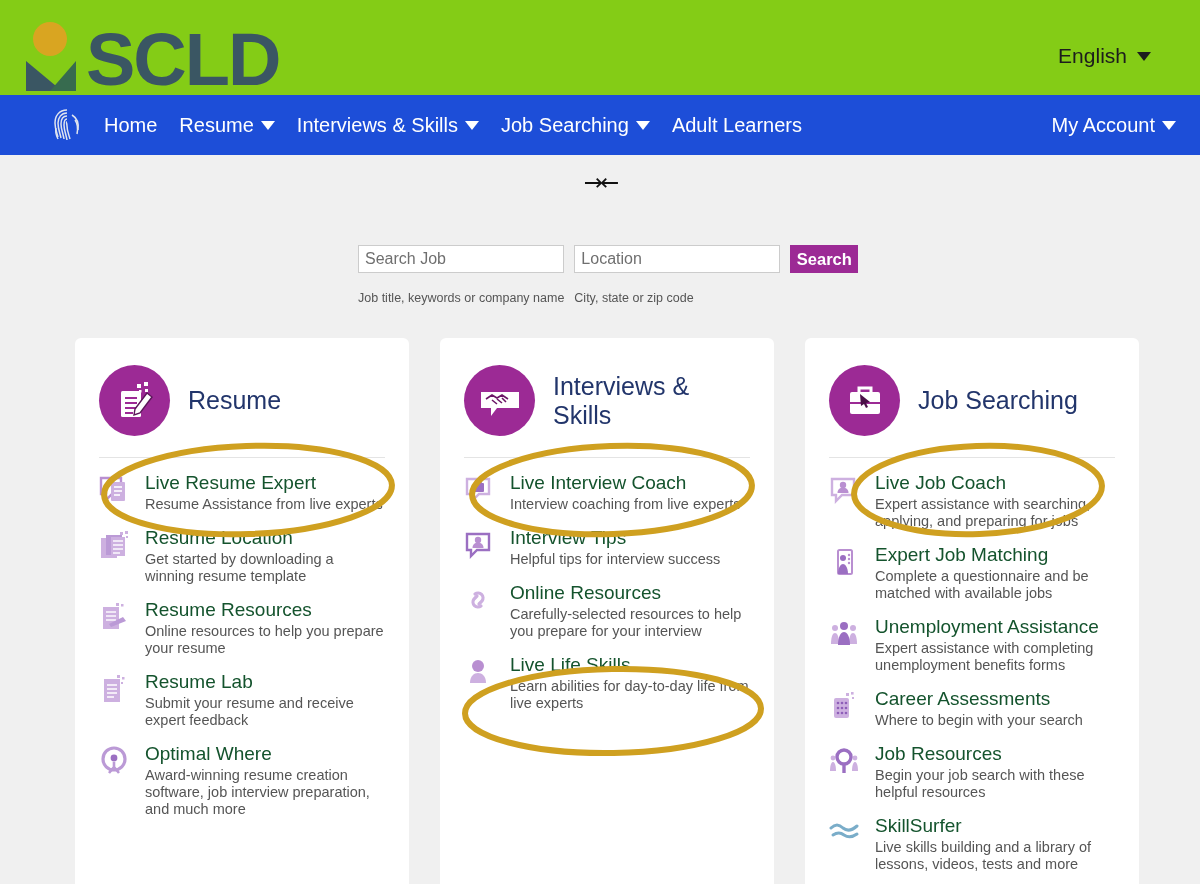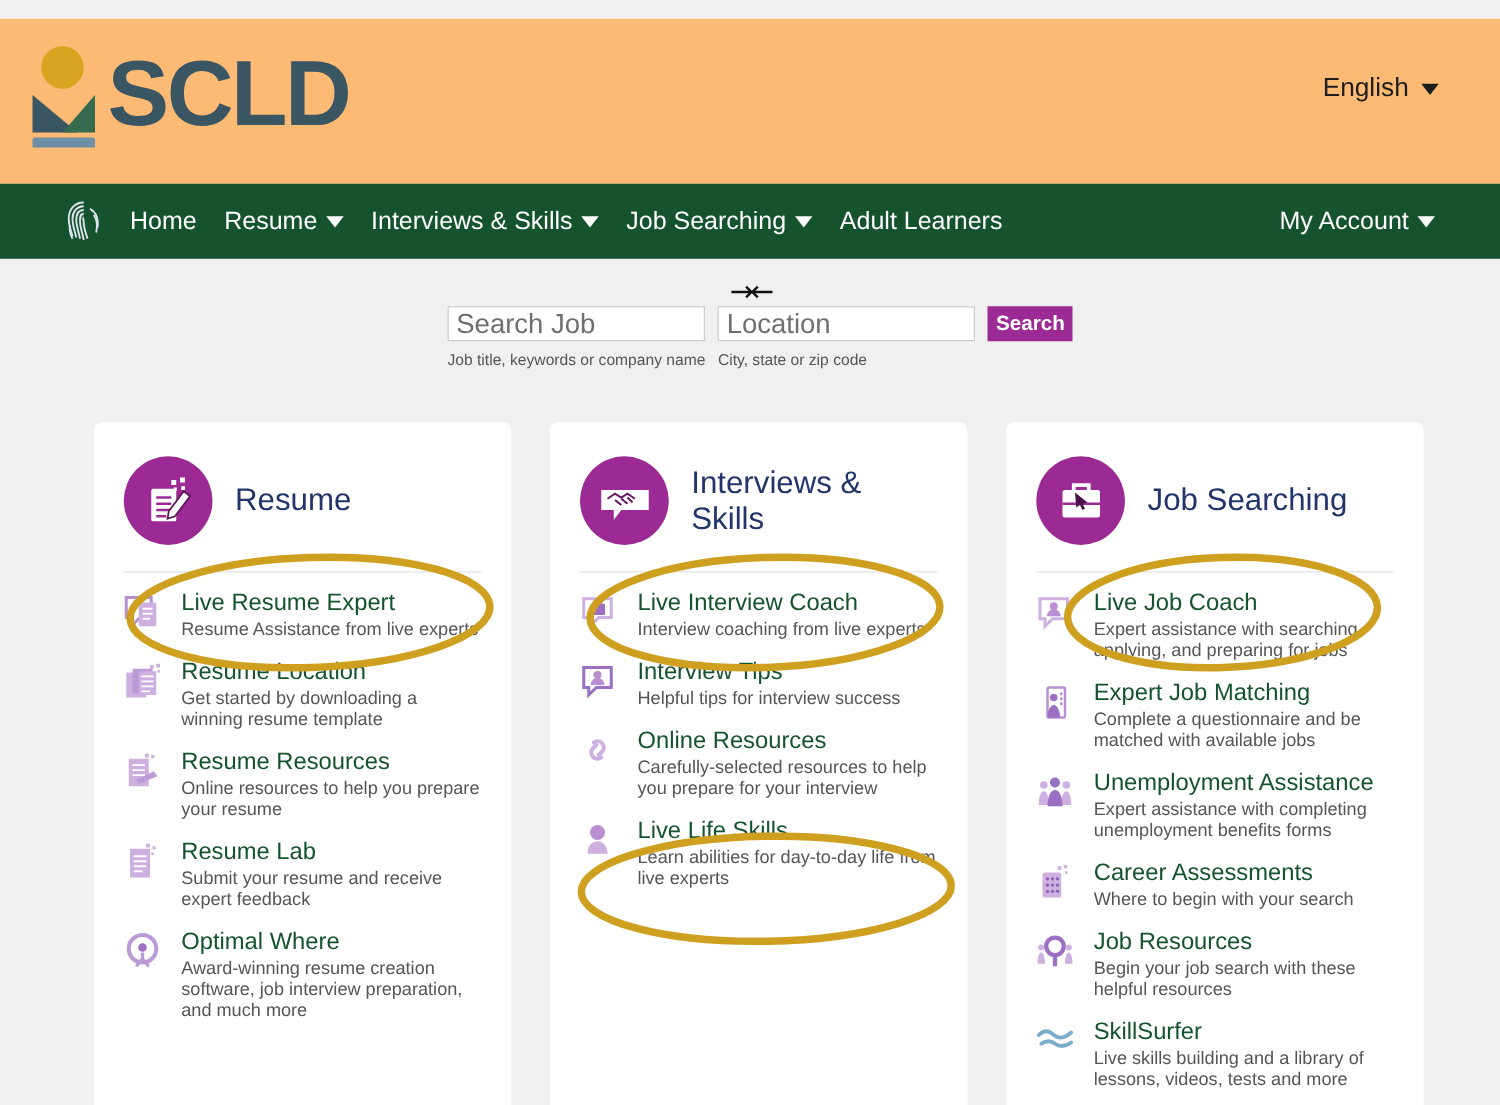--- a/index.html
+++ b/index.html
@@ -7,21 +7,21 @@
   body {
     width:1200px; height:884px;
     background:#f0f0f0;
     font-family:"Liberation Sans", sans-serif;
     overflow:hidden;
     position:relative;
   }
 
   
   .topbar {
-    height:132px; background:#fdba74; position:relative;margin-top:15px;
+    height:95px; background:#84cc16; position:relative;
   }
   .logo-wrap {
     position:absolute; left:20px; top:17px;
     display:flex; align-items:center; gap:4px;
   }
   .logo-mark { width:62px; height:86px; position:relative; }
   .logo-text {
     font-size:74px; font-weight:bold; color:#3a5663;
     letter-spacing:-2px; line-height:86px;
     font-family:"Liberation Sans", sans-serif;
@@ -33,23 +33,23 @@
     cursor:pointer;
   }
   .caret {
     width:0;height:0;border-left:7px solid transparent;
     border-right:7px solid transparent;border-top:9px solid currentColor;
     display:inline-block;
   }
 
   
   .navbar {
-    height:60px; background:#14532d;
+    height:60px; background:#1d4ed8;
     display:flex; align-items:center;
-    padding:0 52px 0 52px;
+    padding:0 24px 0 52px;
     position:relative;
   }
   .nav-left { display:flex; align-items:center; gap:0; }
   .thumb-icon { width:30px; height:34px; margin-right:22px; flex:0 0 auto; }
   .nav-item {
     color:#ffffff; font-size:20px; margin-right:22px;
     display:flex; align-items:center; gap:7px; cursor:pointer;
     white-space:nowrap;
   }
   .nav-item:last-child { margin-right:0; }
@@ -63,27 +63,27 @@
     text-align:center; font-size:23px; color:#111; letter-spacing:-3px;
     font-family:"DejaVu Sans", sans-serif; cursor:pointer;
   }
   .search-row {
     position:absolute; left:358px; top:245px;
     display:flex; align-items:flex-start; gap:10px;
   }
   .field-group { display:flex; flex-direction:column; }
   .field {
     width:206px; height:28px; border:1px solid #cccccc;
-    background:#fff; font-size:22px; color:#6f6f6f;
+    background:#fff; font-size:16px; color:#6f6f6f;
     padding:2px 6px; border-radius:0;
     font-family:"Liberation Sans", sans-serif;
   }
   .field::placeholder { color:#6f6f6f; opacity:1; }
   .field-hint {
-    font-size:12.5px; color:#555; margin-top:8px;
+    font-size:12.5px; color:#555; margin-top:18px;
     font-family:"Liberation Sans", sans-serif;
   }
   .search-btn {
     width:68px; height:28px; background:#9c2a95; color:#fff;
     border:none; font-size:16.5px; cursor:pointer;
     font-family:"Liberation Sans", sans-serif;
     font-weight:bold;
   }
 
   

